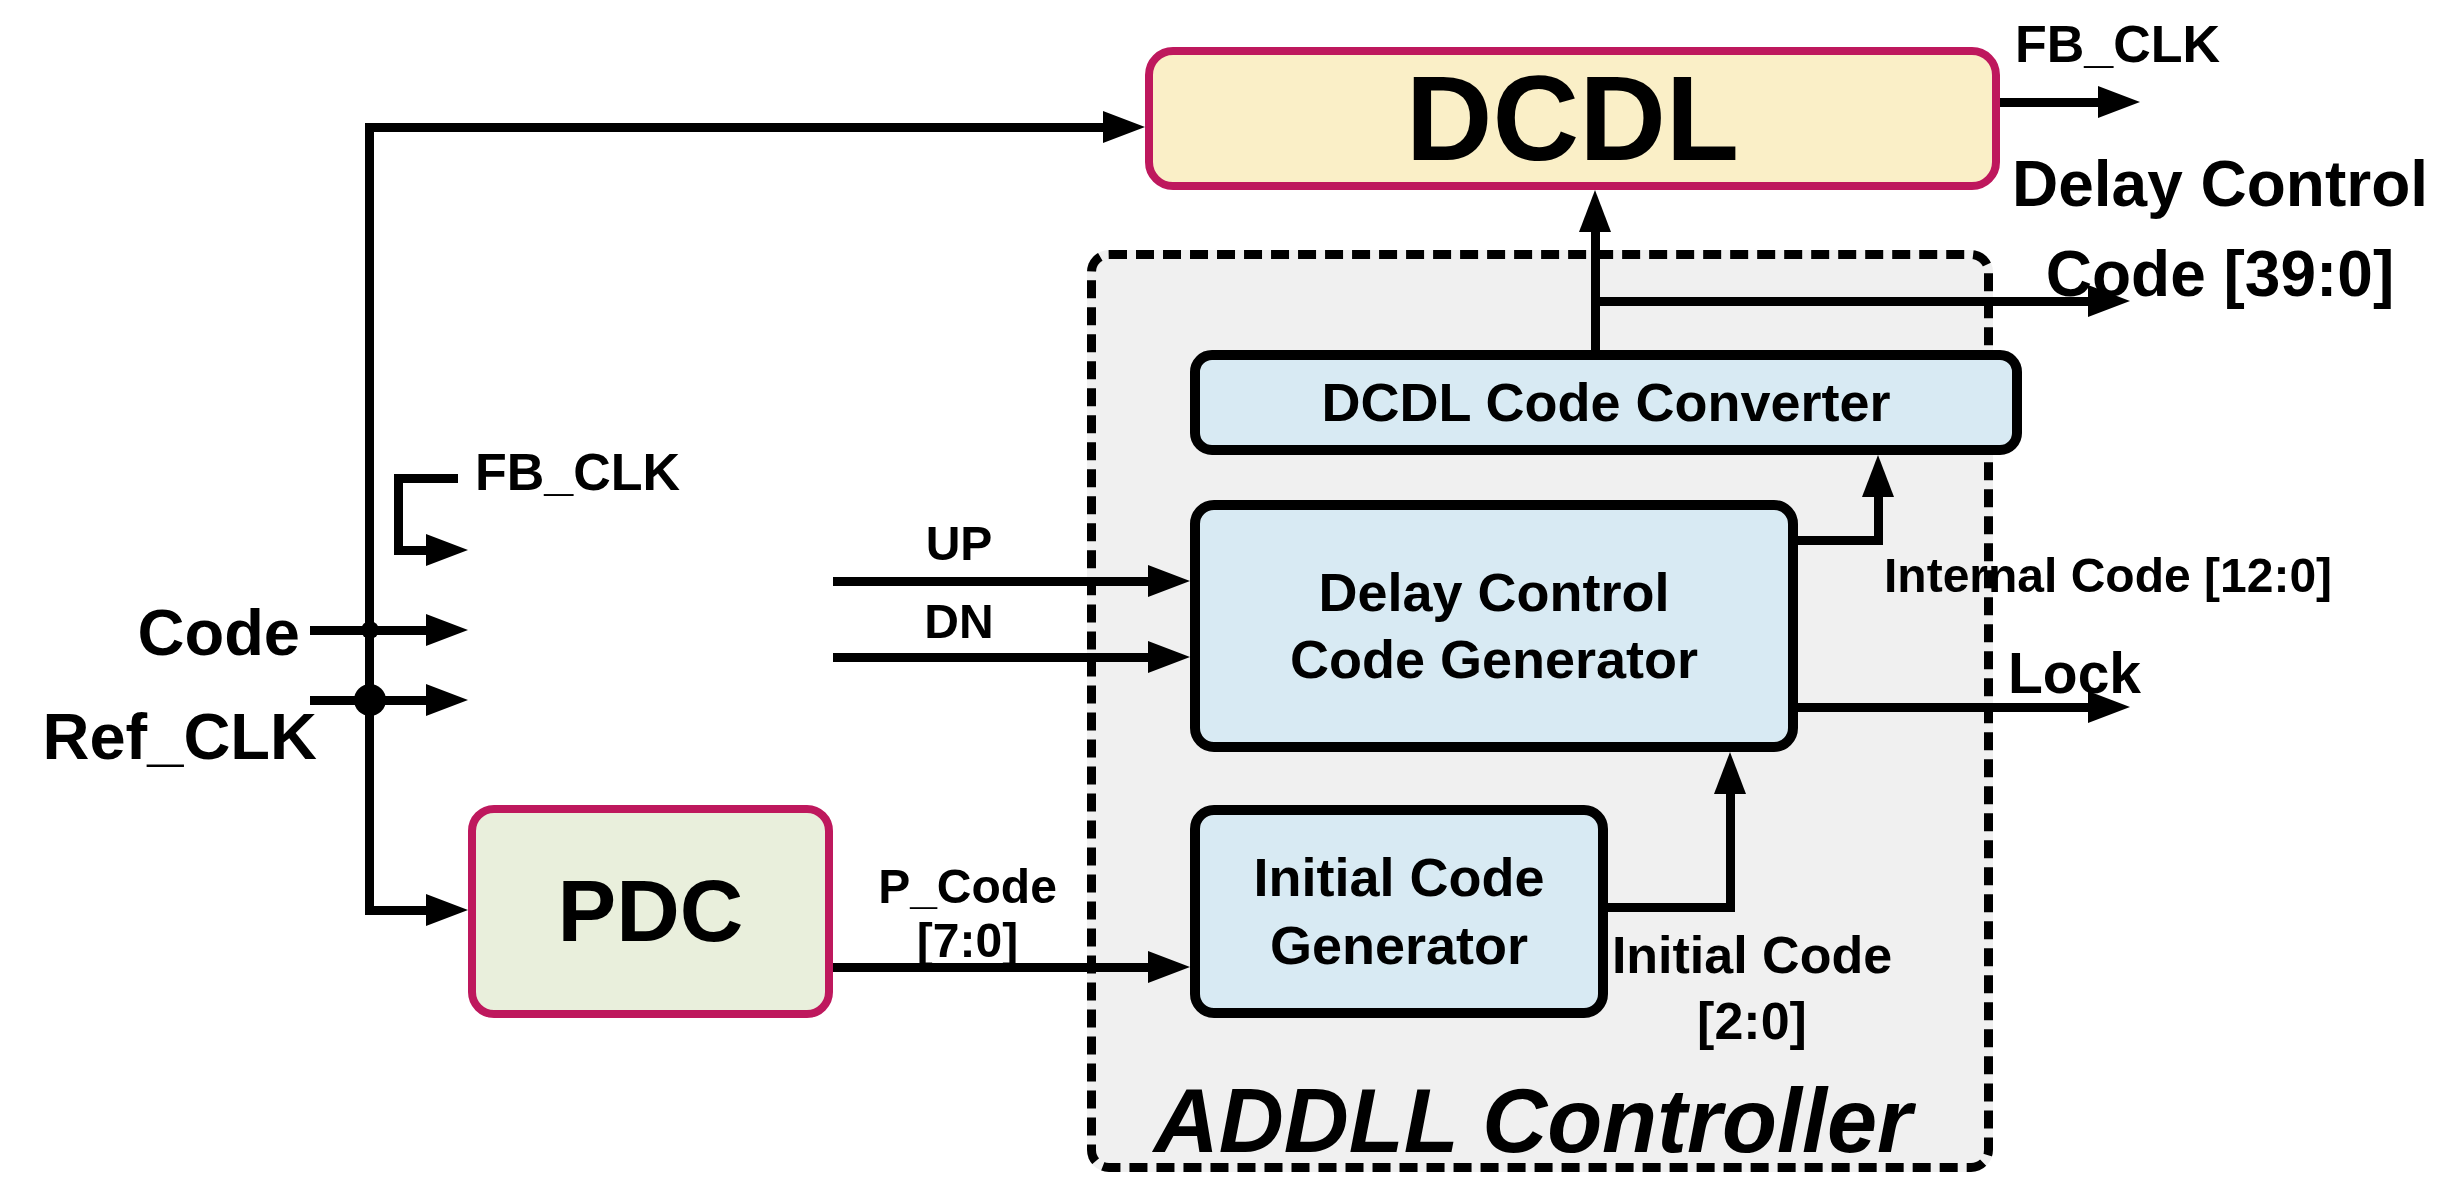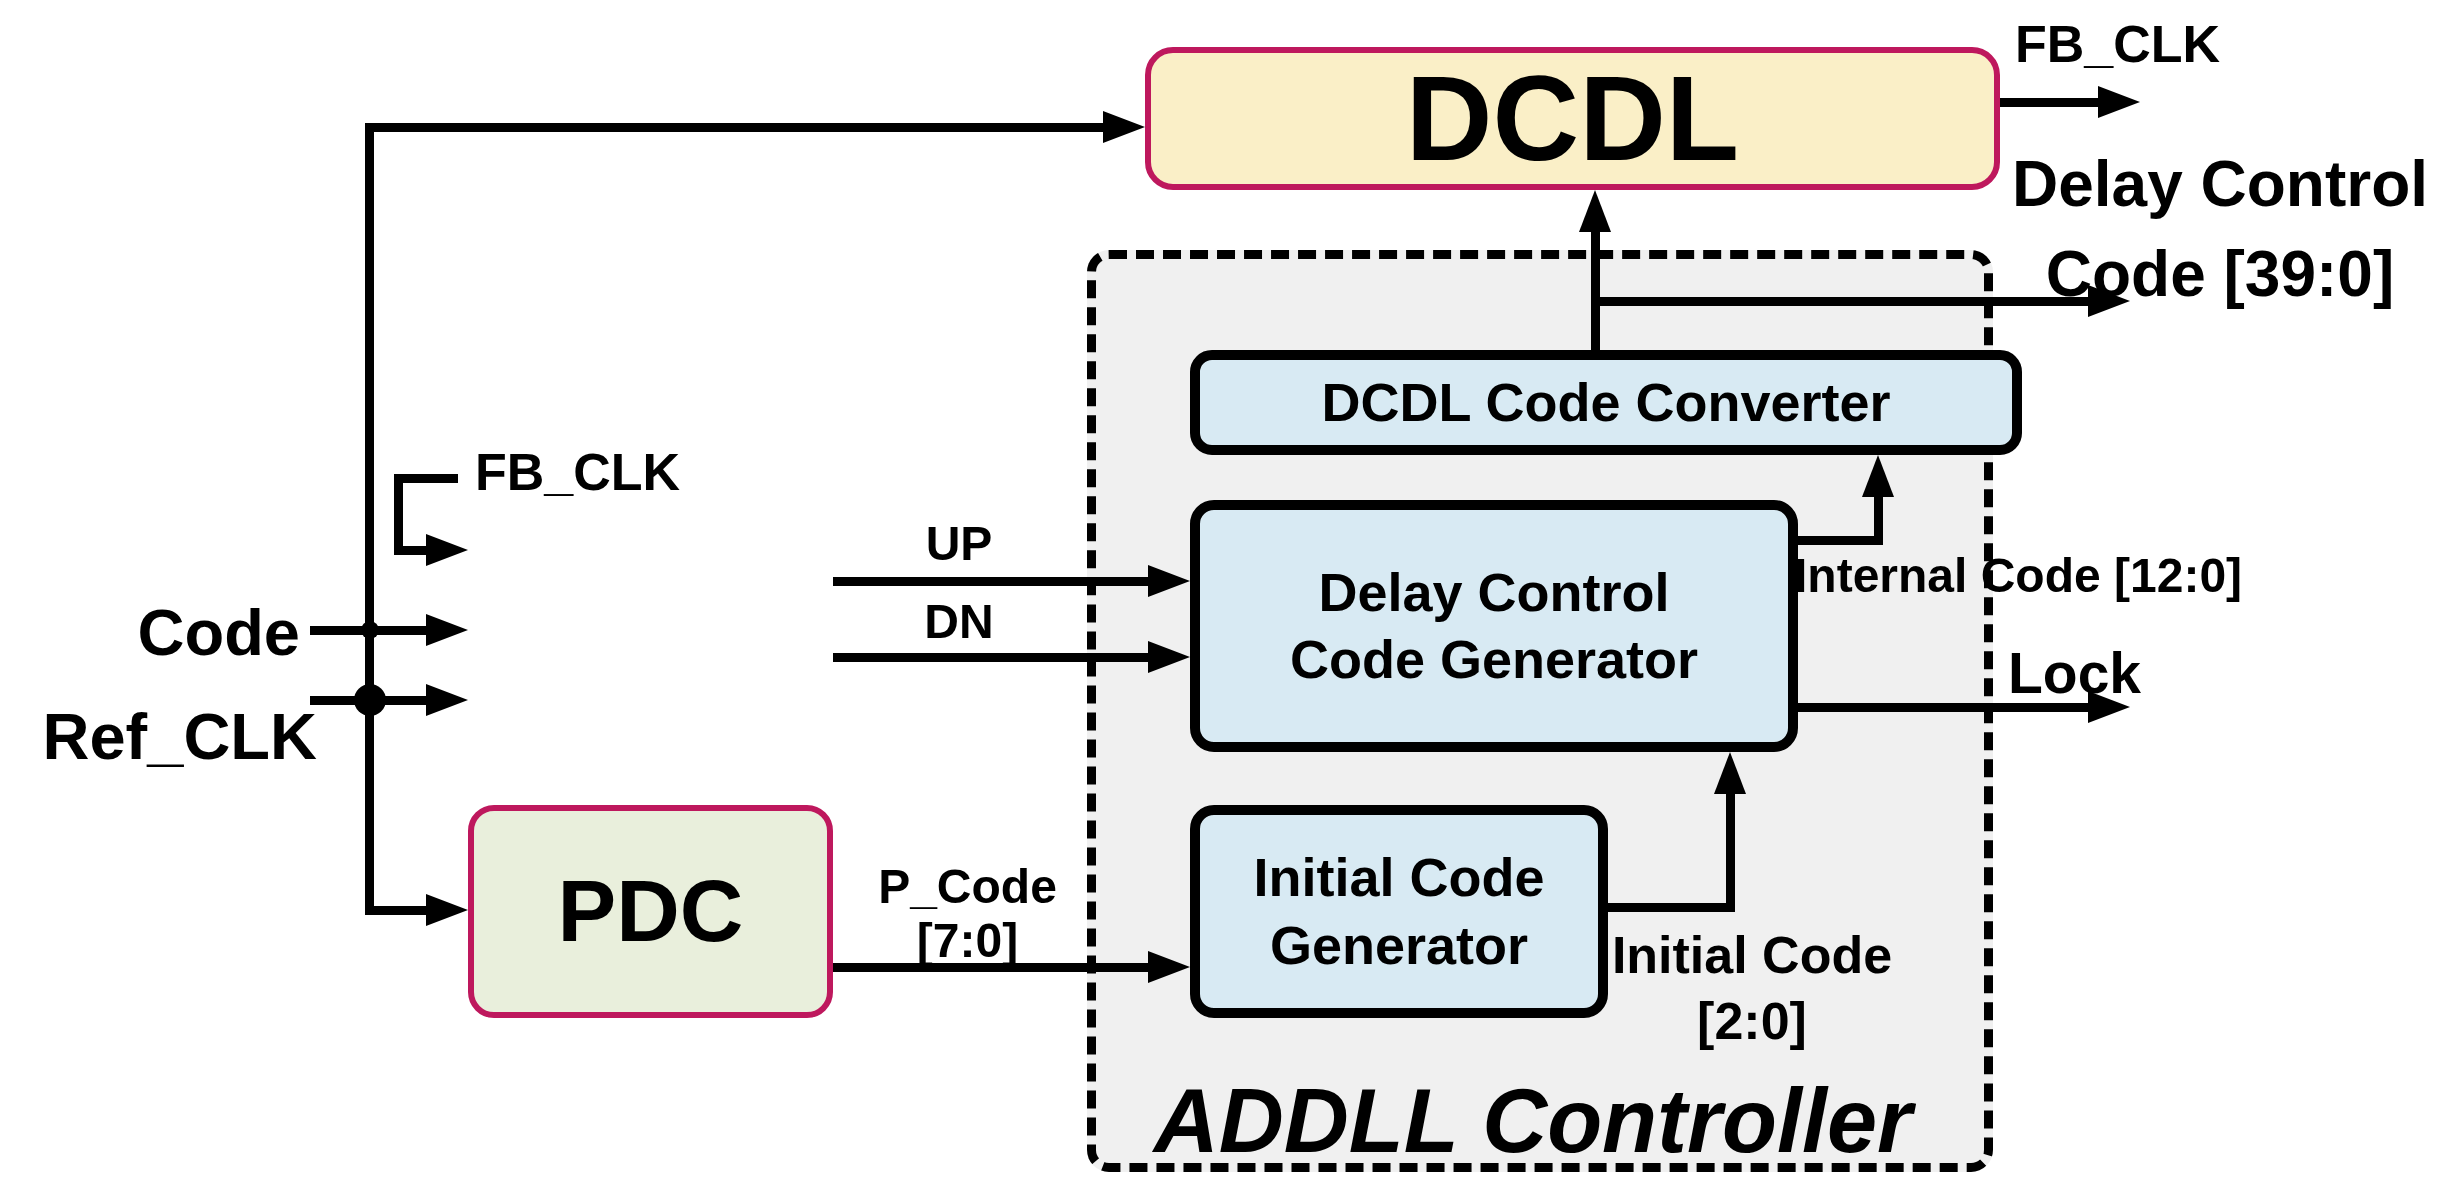--- a/index.html
+++ b/index.html
@@ -2,21 +2,21 @@
 <html><head>
 <meta charset="utf-8">
 <style>
   html,body { margin:0; padding:0; background:#ffffff; }
   .canvas {
     position:relative; width:2453px; height:1195px; background:#ffffff;
     font-family:"Liberation Sans", sans-serif; font-weight:bold; color:#000;
     overflow:hidden;
   }
   .block {
-    position:absolute; box-sizing:border-box; border:6px solid #be185d;
+    position:absolute; box-sizing:border-box; border:8px solid #be185d;
     display:flex; flex-direction:column; align-items:center; justify-content:center;
     text-align:center; line-height:1.12;
   }
   .wire { position:absolute; background:#000; }
   .arr-r { position:absolute; width:0; height:0;
     border-top:16px solid transparent; border-bottom:16px solid transparent;
     border-left:42px solid #000; }
   .arr-u { position:absolute; width:0; height:0;
     border-left:16px solid transparent; border-right:16px solid transparent;
     border-bottom:42px solid #000; }
@@ -108,21 +108,21 @@
     <div>[7:0]</div>
   </div>
 
   <div class="lbl" style="left:2015px; top:16px; font-size:52px;">FB_CLK</div>
 
   <div class="lbl center" style="left:1990px; top:140px; width:460px; font-size:64px; line-height:1.4;">
     <div>Delay Control</div>
     <div>Code [39:0]</div>
   </div>
 
-  <div class="lbl" style="left:1794px; top:550px; font-size:48px;">Internal Code [12:0]</div>
+  <div class="lbl" style="left:1884px; top:550px; font-size:48px;">Internal Code [12:0]</div>
 
   <div class="lbl" style="left:2008px; top:642px; font-size:57px;">Lock</div>
 
   <div class="lbl center" style="left:1602px; top:922px; width:300px; font-size:52px; line-height:1.27;">
     <div>Initial Code</div>
     <div>[2:0]</div>
   </div>
 
   <div class="lbl center" style="left:1123px; top:1072px; width:820px; font-size:90px; font-style:italic;">ADDLL Controller</div>
 

